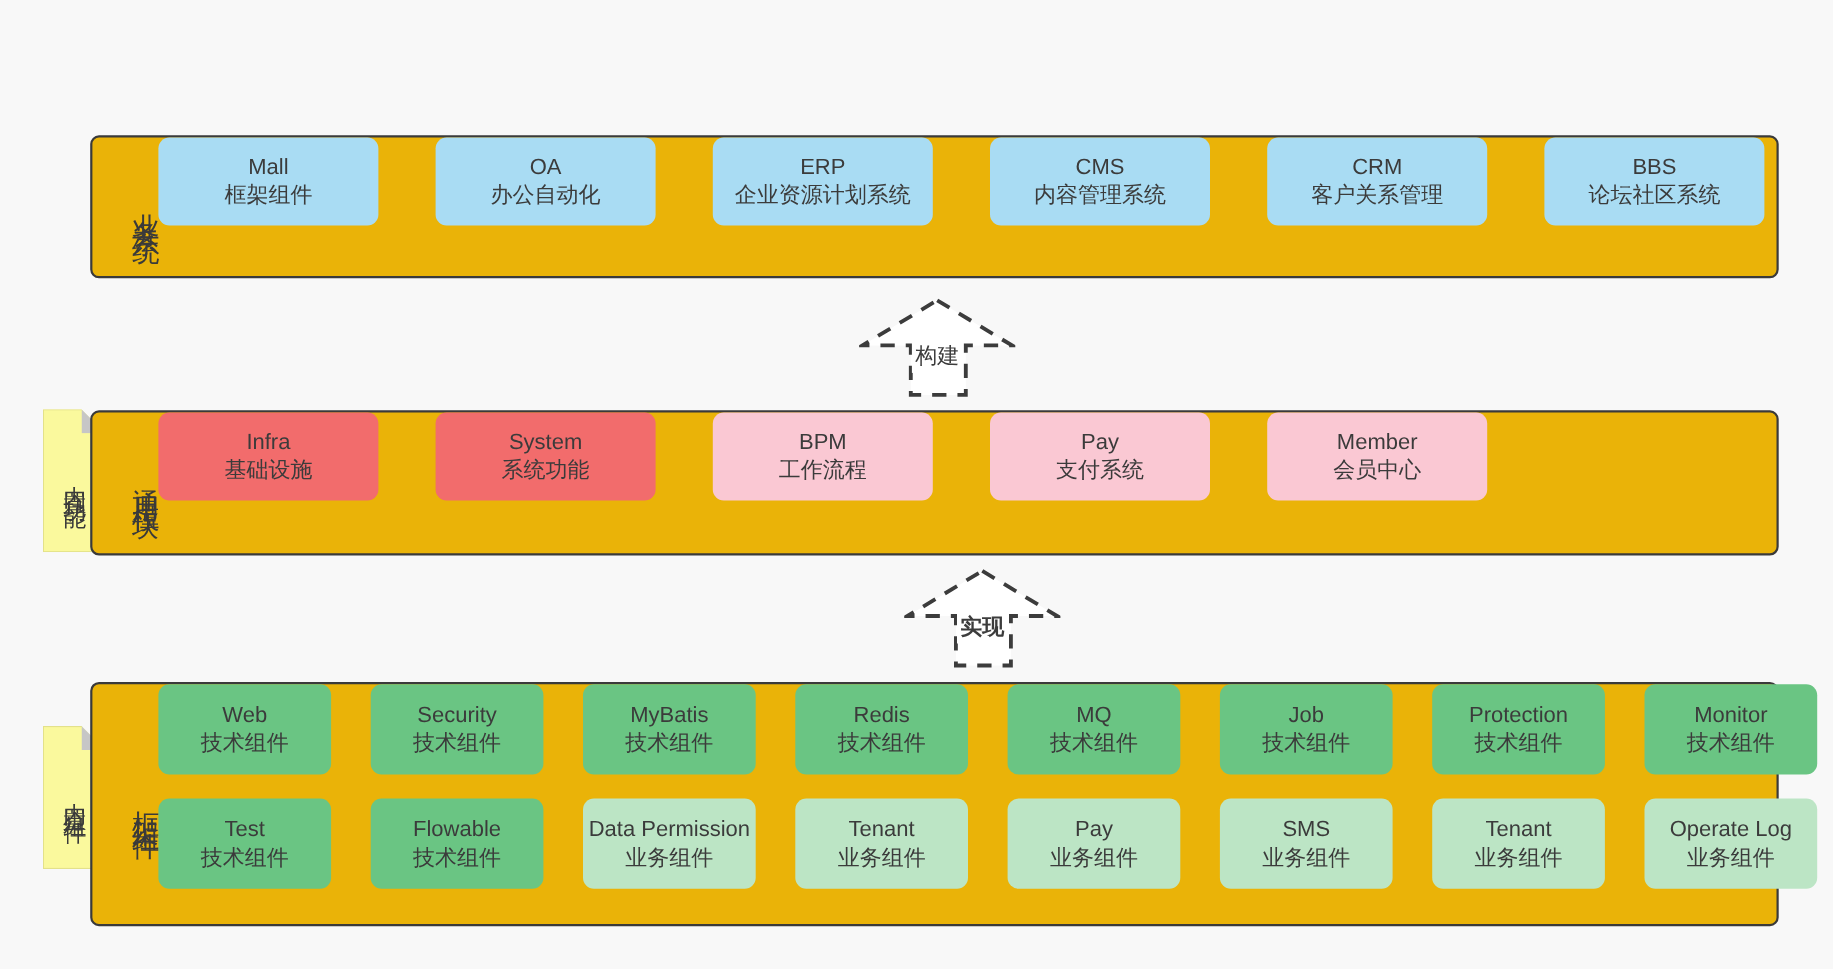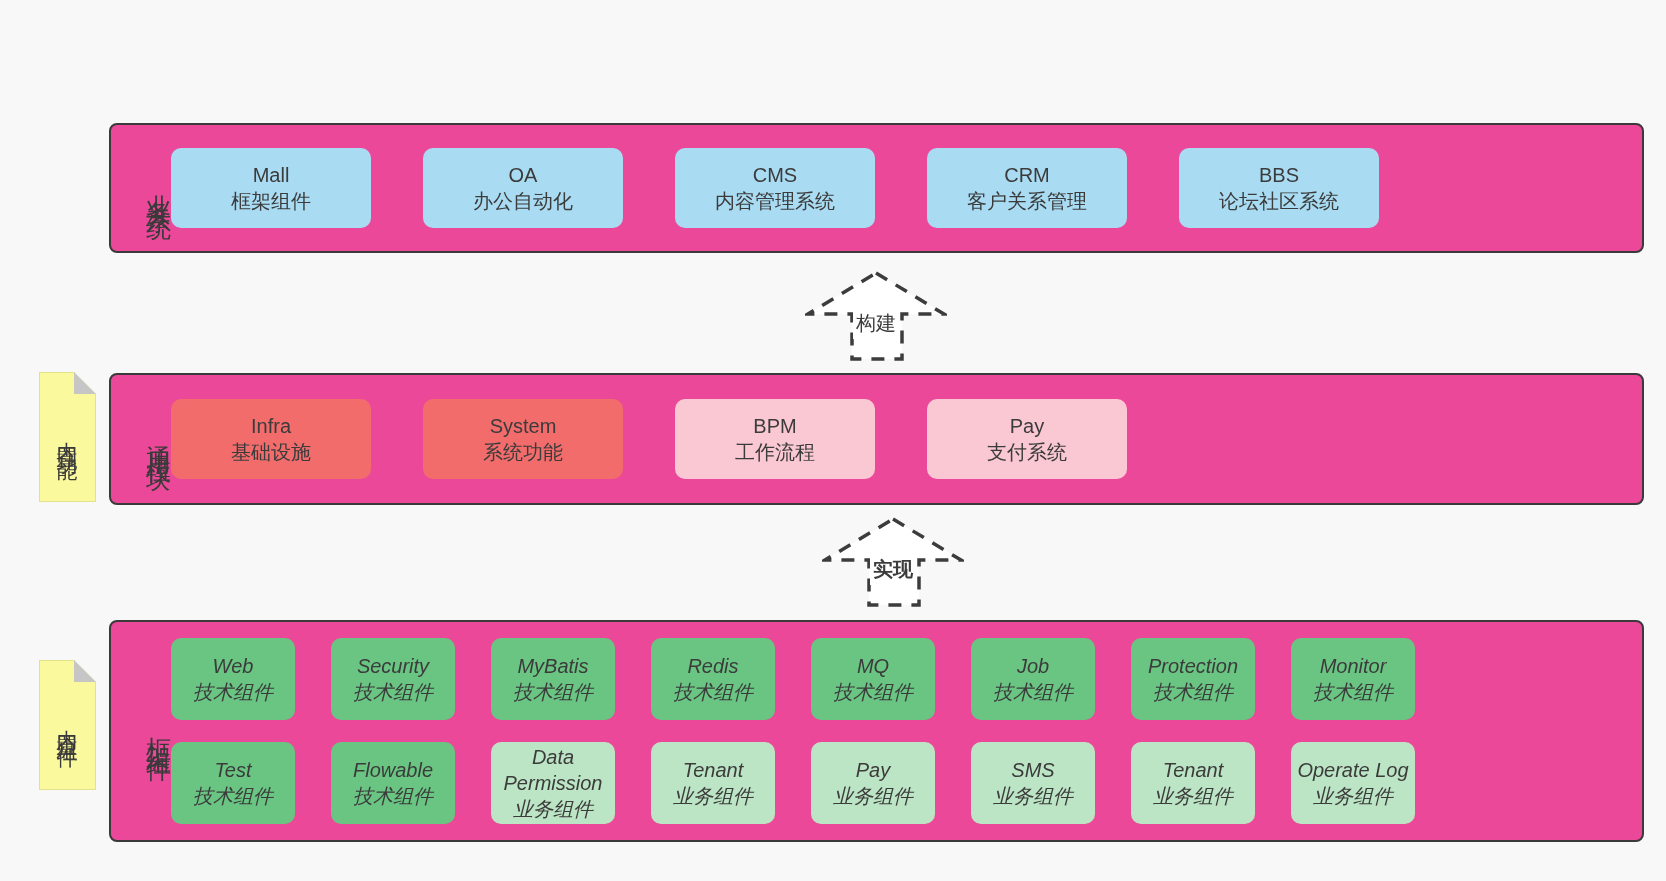--- a/index.html
+++ b/index.html
@@ -8,28 +8,27 @@
     background: #F8F8F8;
     position: relative;
     overflow: hidden;
     font-family: "Liberation Sans", "DejaVu Sans", sans-serif;
     color: #3B3B3B;
   }
 
   
   .panel {
     position: absolute;
-    left: 109px;
+    left: 82px;
     width: 1535px;
-    background: #ec4899;
+    background: #eab308;
     border: 2px solid #3A3A3A;
     border-radius: 8px;
     box-sizing: border-box;
     display: flex;
-    align-items: center;
   }
   .panel-business   { top: 123px; height: 130px; }
   .panel-modules    { top: 373px; height: 132px; }
   .panel-components { top: 620px; height: 222px; }
 
   .vlabel {
     width: 60px;
     display: flex;
     justify-content: center;
     writing-mode: vertical-rl;
@@ -51,32 +50,32 @@
     display: flex;
     flex-direction: column;
     align-items: center;
     justify-content: center;
     text-align: center;
     font-size: 20px;
     line-height: 26px;
     padding: 0 6px;
     box-sizing: border-box;
   }
-  .panel-components .box { width: 124px; height: 82px; padding: 0 4px; font-style: italic; }
+  .panel-components .box { width: 157px; height: 82px; padding: 0 4px; }
 
   .blue        { background: #A9DCF3; }
   .red         { background: #F26C6C; }
   .pink        { background: #FAC8D3; }
   .green       { background: #6AC583; }
   .green-light { background: #BCE5C5; }
 
   
   .up-arrow { position: absolute; width: 142px; height: 92px; }
   .up-arrow svg { display: block; }
-  .arrow-build     { left: 805px; top: 270px; }
+  .arrow-build     { left: 781px; top: 270px; }
   .arrow-implement { left: 822px; top: 516px; font-weight: bold; }
   .arrow-label {
     position: absolute;
     left: 50%; top: 38px;
     transform: translateX(-50%);
     background: #FFFFFF;
     padding: 2px 3px;
     font-size: 20px;
     color: #3C3C3C;
     white-space: nowrap;
@@ -133,20 +132,24 @@
     <div class="row">
       <div class="box blue">
         <span>Mall</span>
         <span>框架组件</span>
       </div>
       <div class="box blue">
         <span>OA</span>
         <span>办公自动化</span>
       </div>
       <div class="box blue">
+        <span>ERP</span>
+        <span>企业资源计划系统</span>
+      </div>
+      <div class="box blue">
         <span>CMS</span>
         <span>内容管理系统</span>
       </div>
       <div class="box blue">
         <span>CRM</span>
         <span>客户关系管理</span>
       </div>
       <div class="box blue">
         <span>BBS</span>
         <span>论坛社区系统</span>
@@ -175,20 +178,24 @@
         <span>系统功能</span>
       </div>
       <div class="box pink">
         <span>BPM</span>
         <span>工作流程</span>
       </div>
       <div class="box pink">
         <span>Pay</span>
         <span>支付系统</span>
       </div>
+      <div class="box pink">
+        <span>Member</span>
+        <span>会员中心</span>
+      </div>
     </div>
   </div>
 </section>
 
 <div class="up-arrow arrow-implement">
   <svg width="142" height="92" viewBox="0 0 142 92">
     <polygon points="71,3 139,44 97,44 97,89 47,89 47,44 3,44" fill="#FFFFFF" stroke="#3C3C3C" stroke-width="3.5" stroke-dasharray="13 10" stroke-linejoin="miter"></polygon>
   </svg>
   <div class="arrow-label">实现</div>
 </div>

